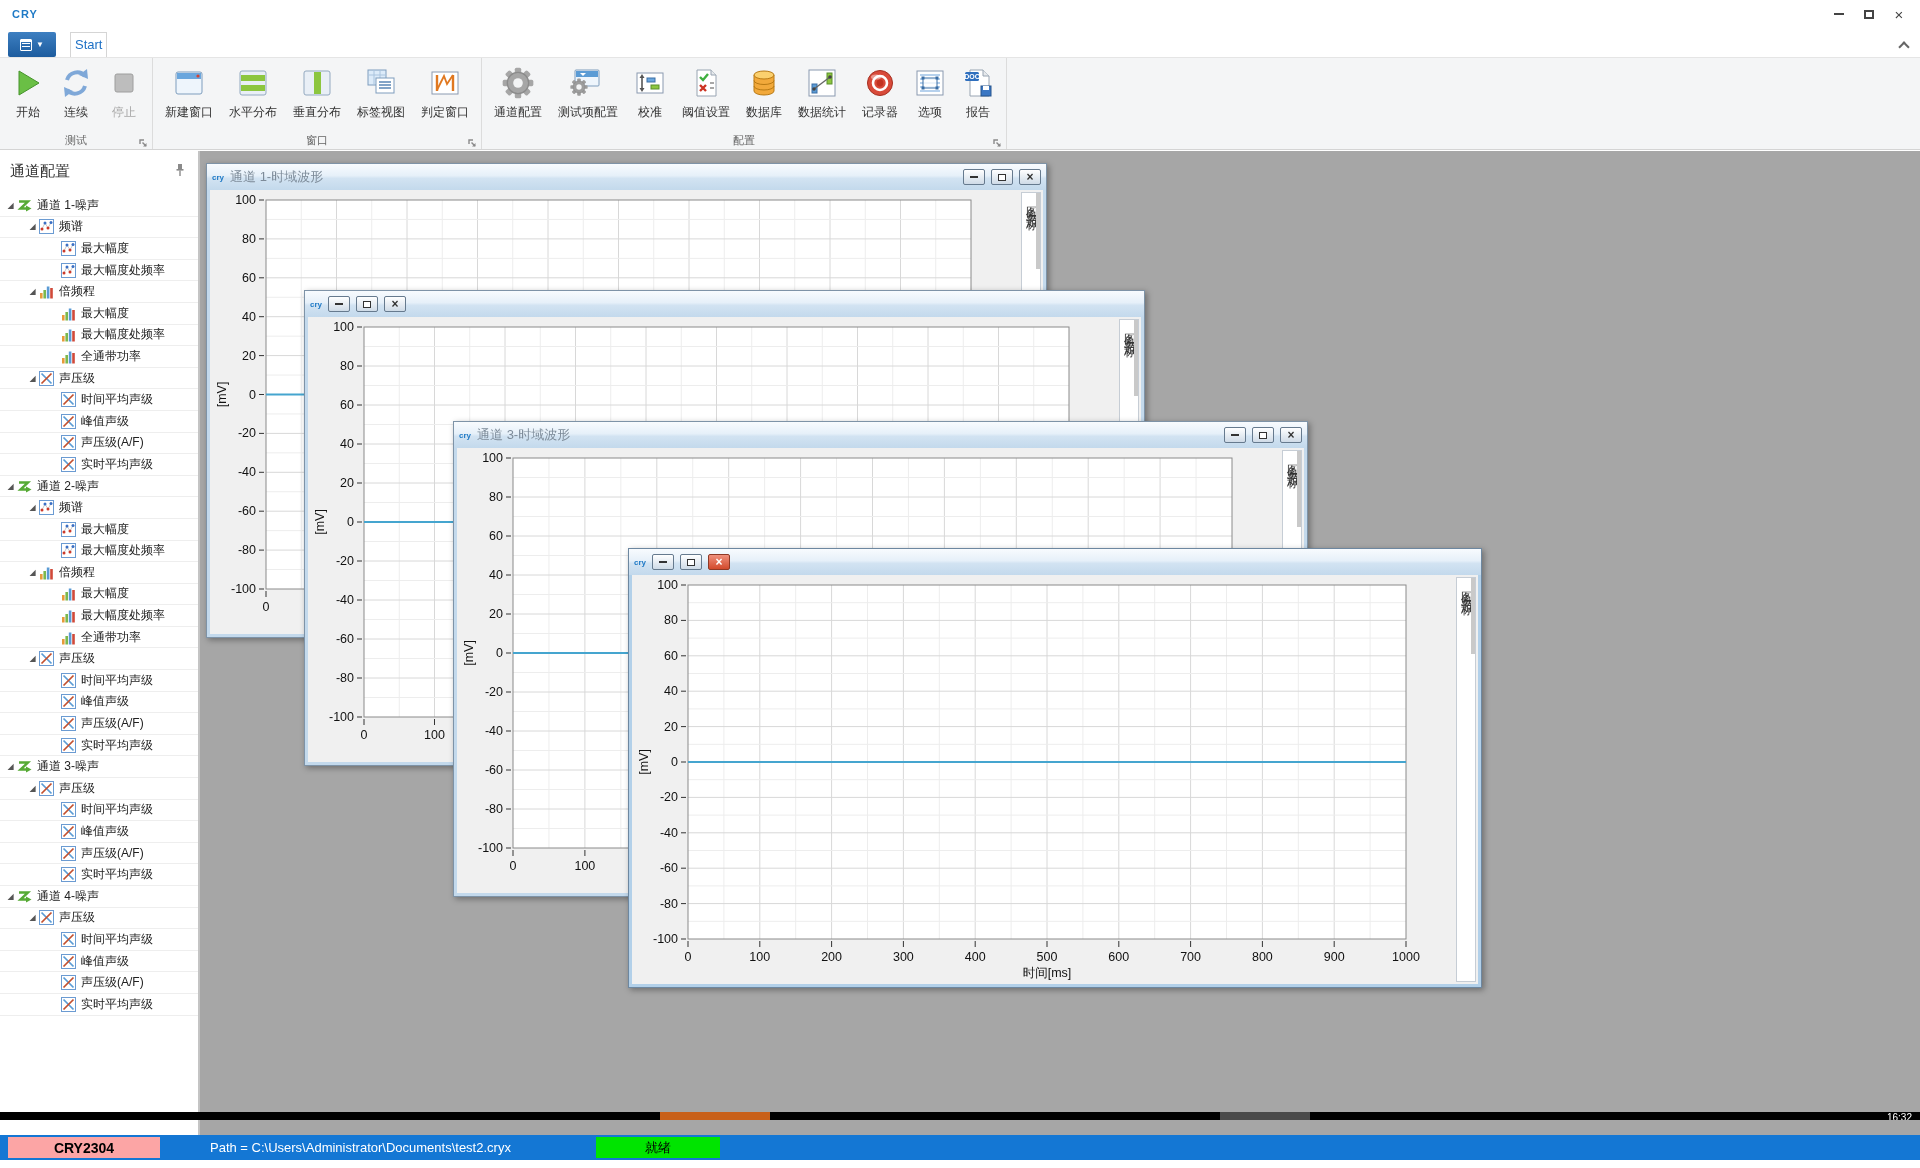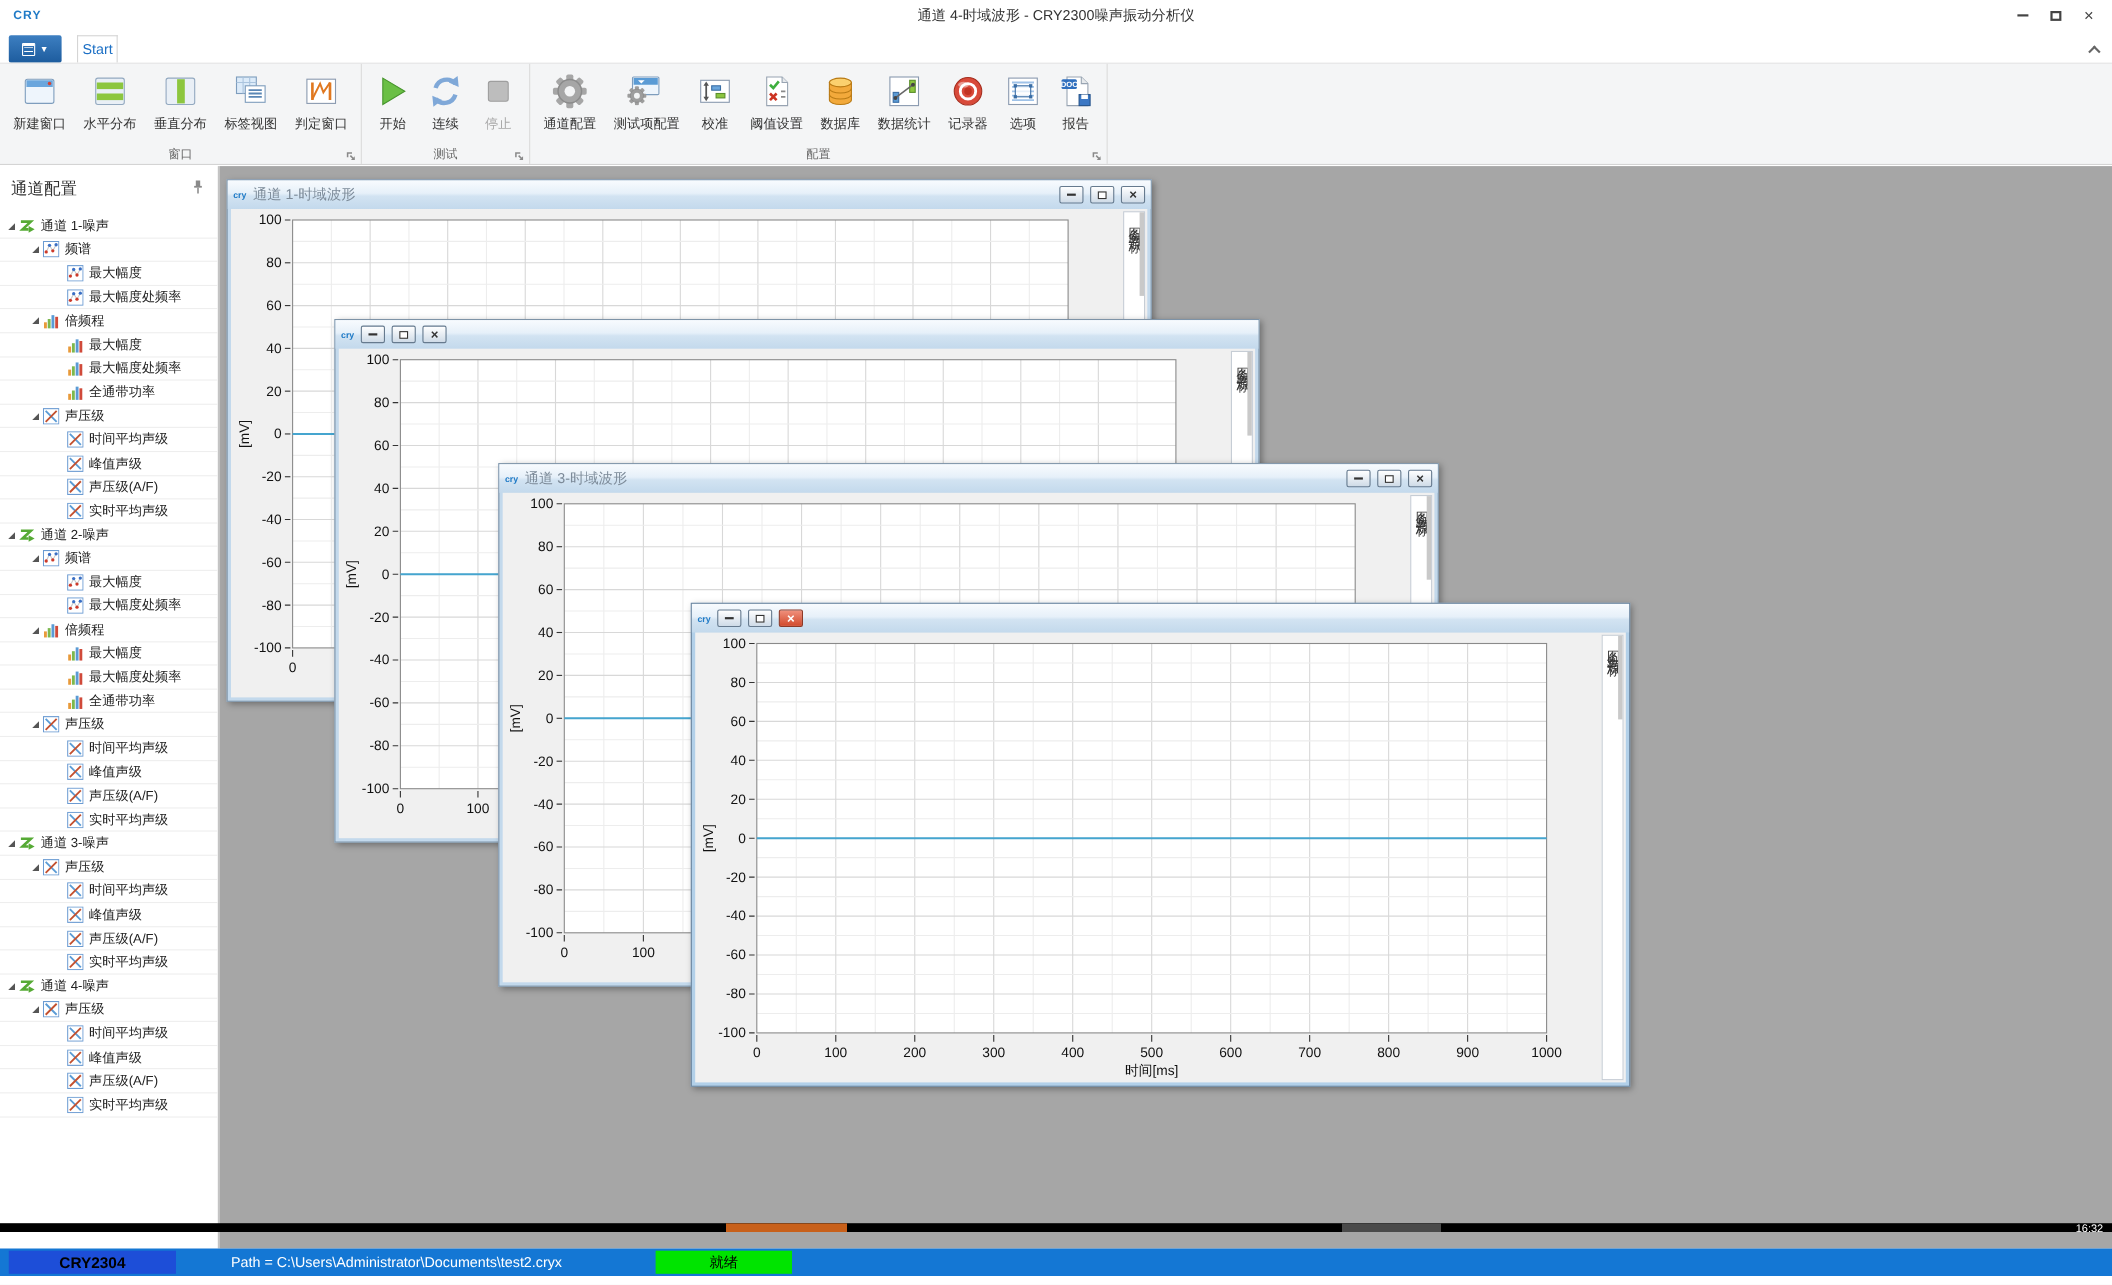--- a/index.html
+++ b/index.html
@@ -63,36 +63,35 @@
   .mwb.close-btn { font-size:12px; font-weight:bold; color:#333; }
   .mdi-window.active .mwb.close-btn { background:linear-gradient(#f0907c,#d24a2c); border-color:#8e3926; color:#fff; }
   .win-body { position:absolute; left:3px; right:3px; top:26px; bottom:3px; background:#f0f0f0; }
   .chart-svg { position:absolute; left:0; top:0; }
   .legend-strip { position:absolute; top:2px; bottom:2px; right:2px; width:20px; background:#fff; border:1px solid #c6cdd5; }
   .legend-text { writing-mode:vertical-rl; font-size:12px; color:#333; position:absolute; top:4px; left:1px; letter-spacing:3px; }
   .legend-handle { position:absolute; right:0; top:0; width:4px; height:76px; background:#c9c9c9; }
 
   
   .statusbar { position:absolute; left:0; right:0; top:1135px; height:25px; background:#1477d4; display:flex; align-items:center; }
-  .device-box { position:absolute; left:8px; top:2px; width:152px; height:21px; background:#1d4ed8; color:#000; font-weight:bold; font-size:14px; display:flex; align-items:center; justify-content:center; }
+  .device-box { position:absolute; left:8px; top:2px; width:152px; height:21px; background:#fca5a5; color:#000; font-weight:bold; font-size:14px; display:flex; align-items:center; justify-content:center; }
   .path-text { position:absolute; left:210px; color:#fff; font-size:13px; }
   .ready-box { position:absolute; left:596px; top:2px; width:124px; height:21px; background:#00e400; color:#000; font-size:13px; display:flex; align-items:center; justify-content:center; }
   .taskbar { position:absolute; left:0; right:0; top:1112px; height:8px; background:#000000; overflow:hidden; }
   .tb-orange { position:absolute; left:660px; width:110px; top:0; height:8px; background:#c8601a; }
   .tb-gray { position:absolute; left:1220px; width:90px; top:0; height:8px; background:#4a4a4a; }
   .tb-time { position:absolute; right:8px; top:1px; color:#fff; font-size:10px; line-height:10px; }
 </style>
 </head>
 <body>
 
 <div id="app">
 
   <div class="titlebar">
     <span class="app-logo">CRY</span>
-    <span class="title-text">通道 4-时域波形 - CRY2300噪声振动分析仪</span>
     <span class="win-controls">
       <span class="wc">
           <span class="glyph-min"></span>
         </span>
       <span class="wc">
           <span class="glyph-max"></span>
         </span>
       <span class="wc">×</span>
     </span>
   </div>
@@ -105,110 +104,110 @@
     <div class="tab active">Start</div>
     <span class="ribbon-chevron"></span>
   </div>
 
   <div class="ribbon" id="ribbon">
       <div class="rgroup">
         <div class="rbuttons">
           <div class="rbtn">
             <span class="ricon">
               <svg width="32" height="32">
-                <rect x="3" y="5" width="26" height="22" rx="2" fill="#eef5fc" stroke="#7e9dbd"></rect>
-                <path d="M4 6 h24 v6 h-24 z" fill="#6aa6dd"></path>
-                <circle cx="25" cy="9" r="1.6" fill="#d44233"></circle>
-              </svg>
-            </span>
-            <span class="rlabel">新建窗口</span>
-          </div>
-          <div class="rbtn">
+                <polygon points="7,4 27,16 7,28" fill="#6abf45" stroke="#46942c"></polygon>
+              </svg>
+            </span>
+            <span class="rlabel">开始</span>
+          </div>
+          <div class="rbtn">
+            <span class="ricon">
+              <svg width="32" height="32" fill="none">
+                <path d="M7 13 A10.5 10.5 0 0 1 25 9" stroke="#7fa8d8" stroke-width="4"></path>
+                <polygon points="27,2 28,12 19,8" fill="#7fa8d8"></polygon>
+                <path d="M25 19 A10.5 10.5 0 0 1 7 23" stroke="#7fa8d8" stroke-width="4"></path>
+                <polygon points="5,30 4,20 13,24" fill="#7fa8d8"></polygon>
+              </svg>
+            </span>
+            <span class="rlabel">连续</span>
+          </div>
+          <div class="rbtn disabled">
             <span class="ricon">
               <svg width="32" height="32">
-                <rect x="3" y="4" width="26" height="24" rx="2" fill="#e9eff6" stroke="#93a9c0"></rect>
-                <rect x="4" y="8" width="24" height="6" fill="#8cc63f"></rect>
-                <rect x="4" y="18" width="24" height="6" fill="#8cc63f"></rect>
-              </svg>
-            </span>
-            <span class="rlabel">水平分布</span>
-          </div>
-          <div class="rbtn">
-            <span class="ricon">
-              <svg width="32" height="32">
-                <rect x="3" y="4" width="26" height="24" rx="2" fill="#e9eff6" stroke="#93a9c0"></rect>
-                <rect x="13" y="5" width="7" height="22" fill="#8cc63f"></rect>
-              </svg>
-            </span>
-            <span class="rlabel">垂直分布</span>
-          </div>
-          <div class="rbtn">
-            <span class="ricon">
-              <svg width="32" height="32">
-                <rect x="3" y="3" width="18" height="15" fill="#dcebf9" stroke="#7e9dbd"></rect>
-                <path d="M3 8 h18 M9 3 v15 M15 3 v15" stroke="#aac4de"></path>
-                <rect x="11" y="11" width="18" height="15" fill="#fff" stroke="#7e9dbd"></rect>
-                <path d="M14 15 h12 M14 18 h12 M14 21 h12" stroke="#5b87b5" stroke-width="1.6"></path>
-              </svg>
-            </span>
-            <span class="rlabel">标签视图</span>
-          </div>
-          <div class="rbtn">
-            <span class="ricon">
-              <svg width="32" height="32" fill="none">
-                <rect x="3" y="5" width="26" height="22" fill="#fff" stroke="#8a9ab0"></rect>
-                <path d="M8 8 v16" stroke="#e07820" stroke-width="2.4"></path>
-                <path d="M24 8 v16" stroke="#e07820" stroke-width="2.4"></path>
-                <path d="M8 23 L15 9 L18 17 L24 8" stroke="#e07820" stroke-width="1.8"></path>
-              </svg>
-            </span>
-            <span class="rlabel">判定窗口</span>
+                <rect x="7" y="7" width="18" height="18" rx="2" fill="#bdbdbd" stroke="#9e9e9e"></rect>
+              </svg>
+            </span>
+            <span class="rlabel">停止</span>
           </div>
         </div>
         <div class="rgroup-footer">
-          <span>窗口</span>
+          <span>测试</span>
         </div>
         <span class="launcher"><svg width="11" height="11" fill="none">
             <path d="M2 6 V2 H6" stroke="#8a8a8a" stroke-width="1.4"></path>
             <path d="M4.5 4.5 L8 8" stroke="#8a8a8a" stroke-width="1.4"></path>
             <polygon points="8.5,5 8.5,8.5 5,8.5" fill="#8a8a8a"></polygon>
           </svg></span>
       </div>
       <div class="rgroup">
         <div class="rbuttons">
           <div class="rbtn">
             <span class="ricon">
               <svg width="32" height="32">
-                <polygon points="7,4 27,16 7,28" fill="#6abf45" stroke="#46942c"></polygon>
-              </svg>
-            </span>
-            <span class="rlabel">开始</span>
+                <rect x="3" y="5" width="26" height="22" rx="2" fill="#eef5fc" stroke="#7e9dbd"></rect>
+                <path d="M4 6 h24 v6 h-24 z" fill="#6aa6dd"></path>
+                <circle cx="25" cy="9" r="1.6" fill="#d44233"></circle>
+              </svg>
+            </span>
+            <span class="rlabel">新建窗口</span>
+          </div>
+          <div class="rbtn">
+            <span class="ricon">
+              <svg width="32" height="32">
+                <rect x="3" y="4" width="26" height="24" rx="2" fill="#e9eff6" stroke="#93a9c0"></rect>
+                <rect x="4" y="8" width="24" height="6" fill="#8cc63f"></rect>
+                <rect x="4" y="18" width="24" height="6" fill="#8cc63f"></rect>
+              </svg>
+            </span>
+            <span class="rlabel">水平分布</span>
+          </div>
+          <div class="rbtn">
+            <span class="ricon">
+              <svg width="32" height="32">
+                <rect x="3" y="4" width="26" height="24" rx="2" fill="#e9eff6" stroke="#93a9c0"></rect>
+                <rect x="13" y="5" width="7" height="22" fill="#8cc63f"></rect>
+              </svg>
+            </span>
+            <span class="rlabel">垂直分布</span>
+          </div>
+          <div class="rbtn">
+            <span class="ricon">
+              <svg width="32" height="32">
+                <rect x="3" y="3" width="18" height="15" fill="#dcebf9" stroke="#7e9dbd"></rect>
+                <path d="M3 8 h18 M9 3 v15 M15 3 v15" stroke="#aac4de"></path>
+                <rect x="11" y="11" width="18" height="15" fill="#fff" stroke="#7e9dbd"></rect>
+                <path d="M14 15 h12 M14 18 h12 M14 21 h12" stroke="#5b87b5" stroke-width="1.6"></path>
+              </svg>
+            </span>
+            <span class="rlabel">标签视图</span>
           </div>
           <div class="rbtn">
             <span class="ricon">
               <svg width="32" height="32" fill="none">
-                <path d="M7 13 A10.5 10.5 0 0 1 25 9" stroke="#7fa8d8" stroke-width="4"></path>
-                <polygon points="27,2 28,12 19,8" fill="#7fa8d8"></polygon>
-                <path d="M25 19 A10.5 10.5 0 0 1 7 23" stroke="#7fa8d8" stroke-width="4"></path>
-                <polygon points="5,30 4,20 13,24" fill="#7fa8d8"></polygon>
-              </svg>
-            </span>
-            <span class="rlabel">连续</span>
-          </div>
-          <div class="rbtn disabled">
-            <span class="ricon">
-              <svg width="32" height="32">
-                <rect x="7" y="7" width="18" height="18" rx="2" fill="#bdbdbd" stroke="#9e9e9e"></rect>
-              </svg>
-            </span>
-            <span class="rlabel">停止</span>
+                <rect x="3" y="5" width="26" height="22" fill="#fff" stroke="#8a9ab0"></rect>
+                <path d="M8 8 v16" stroke="#e07820" stroke-width="2.4"></path>
+                <path d="M24 8 v16" stroke="#e07820" stroke-width="2.4"></path>
+                <path d="M8 23 L15 9 L18 17 L24 8" stroke="#e07820" stroke-width="1.8"></path>
+              </svg>
+            </span>
+            <span class="rlabel">判定窗口</span>
           </div>
         </div>
         <div class="rgroup-footer">
-          <span>测试</span>
+          <span>窗口</span>
         </div>
         <span class="launcher"><svg width="11" height="11" fill="none">
             <path d="M2 6 V2 H6" stroke="#8a8a8a" stroke-width="1.4"></path>
             <path d="M4.5 4.5 L8 8" stroke="#8a8a8a" stroke-width="1.4"></path>
             <polygon points="8.5,5 8.5,8.5 5,8.5" fill="#8a8a8a"></polygon>
           </svg></span>
       </div>
       <div class="rgroup">
         <div class="rbuttons">
           <div class="rbtn">

